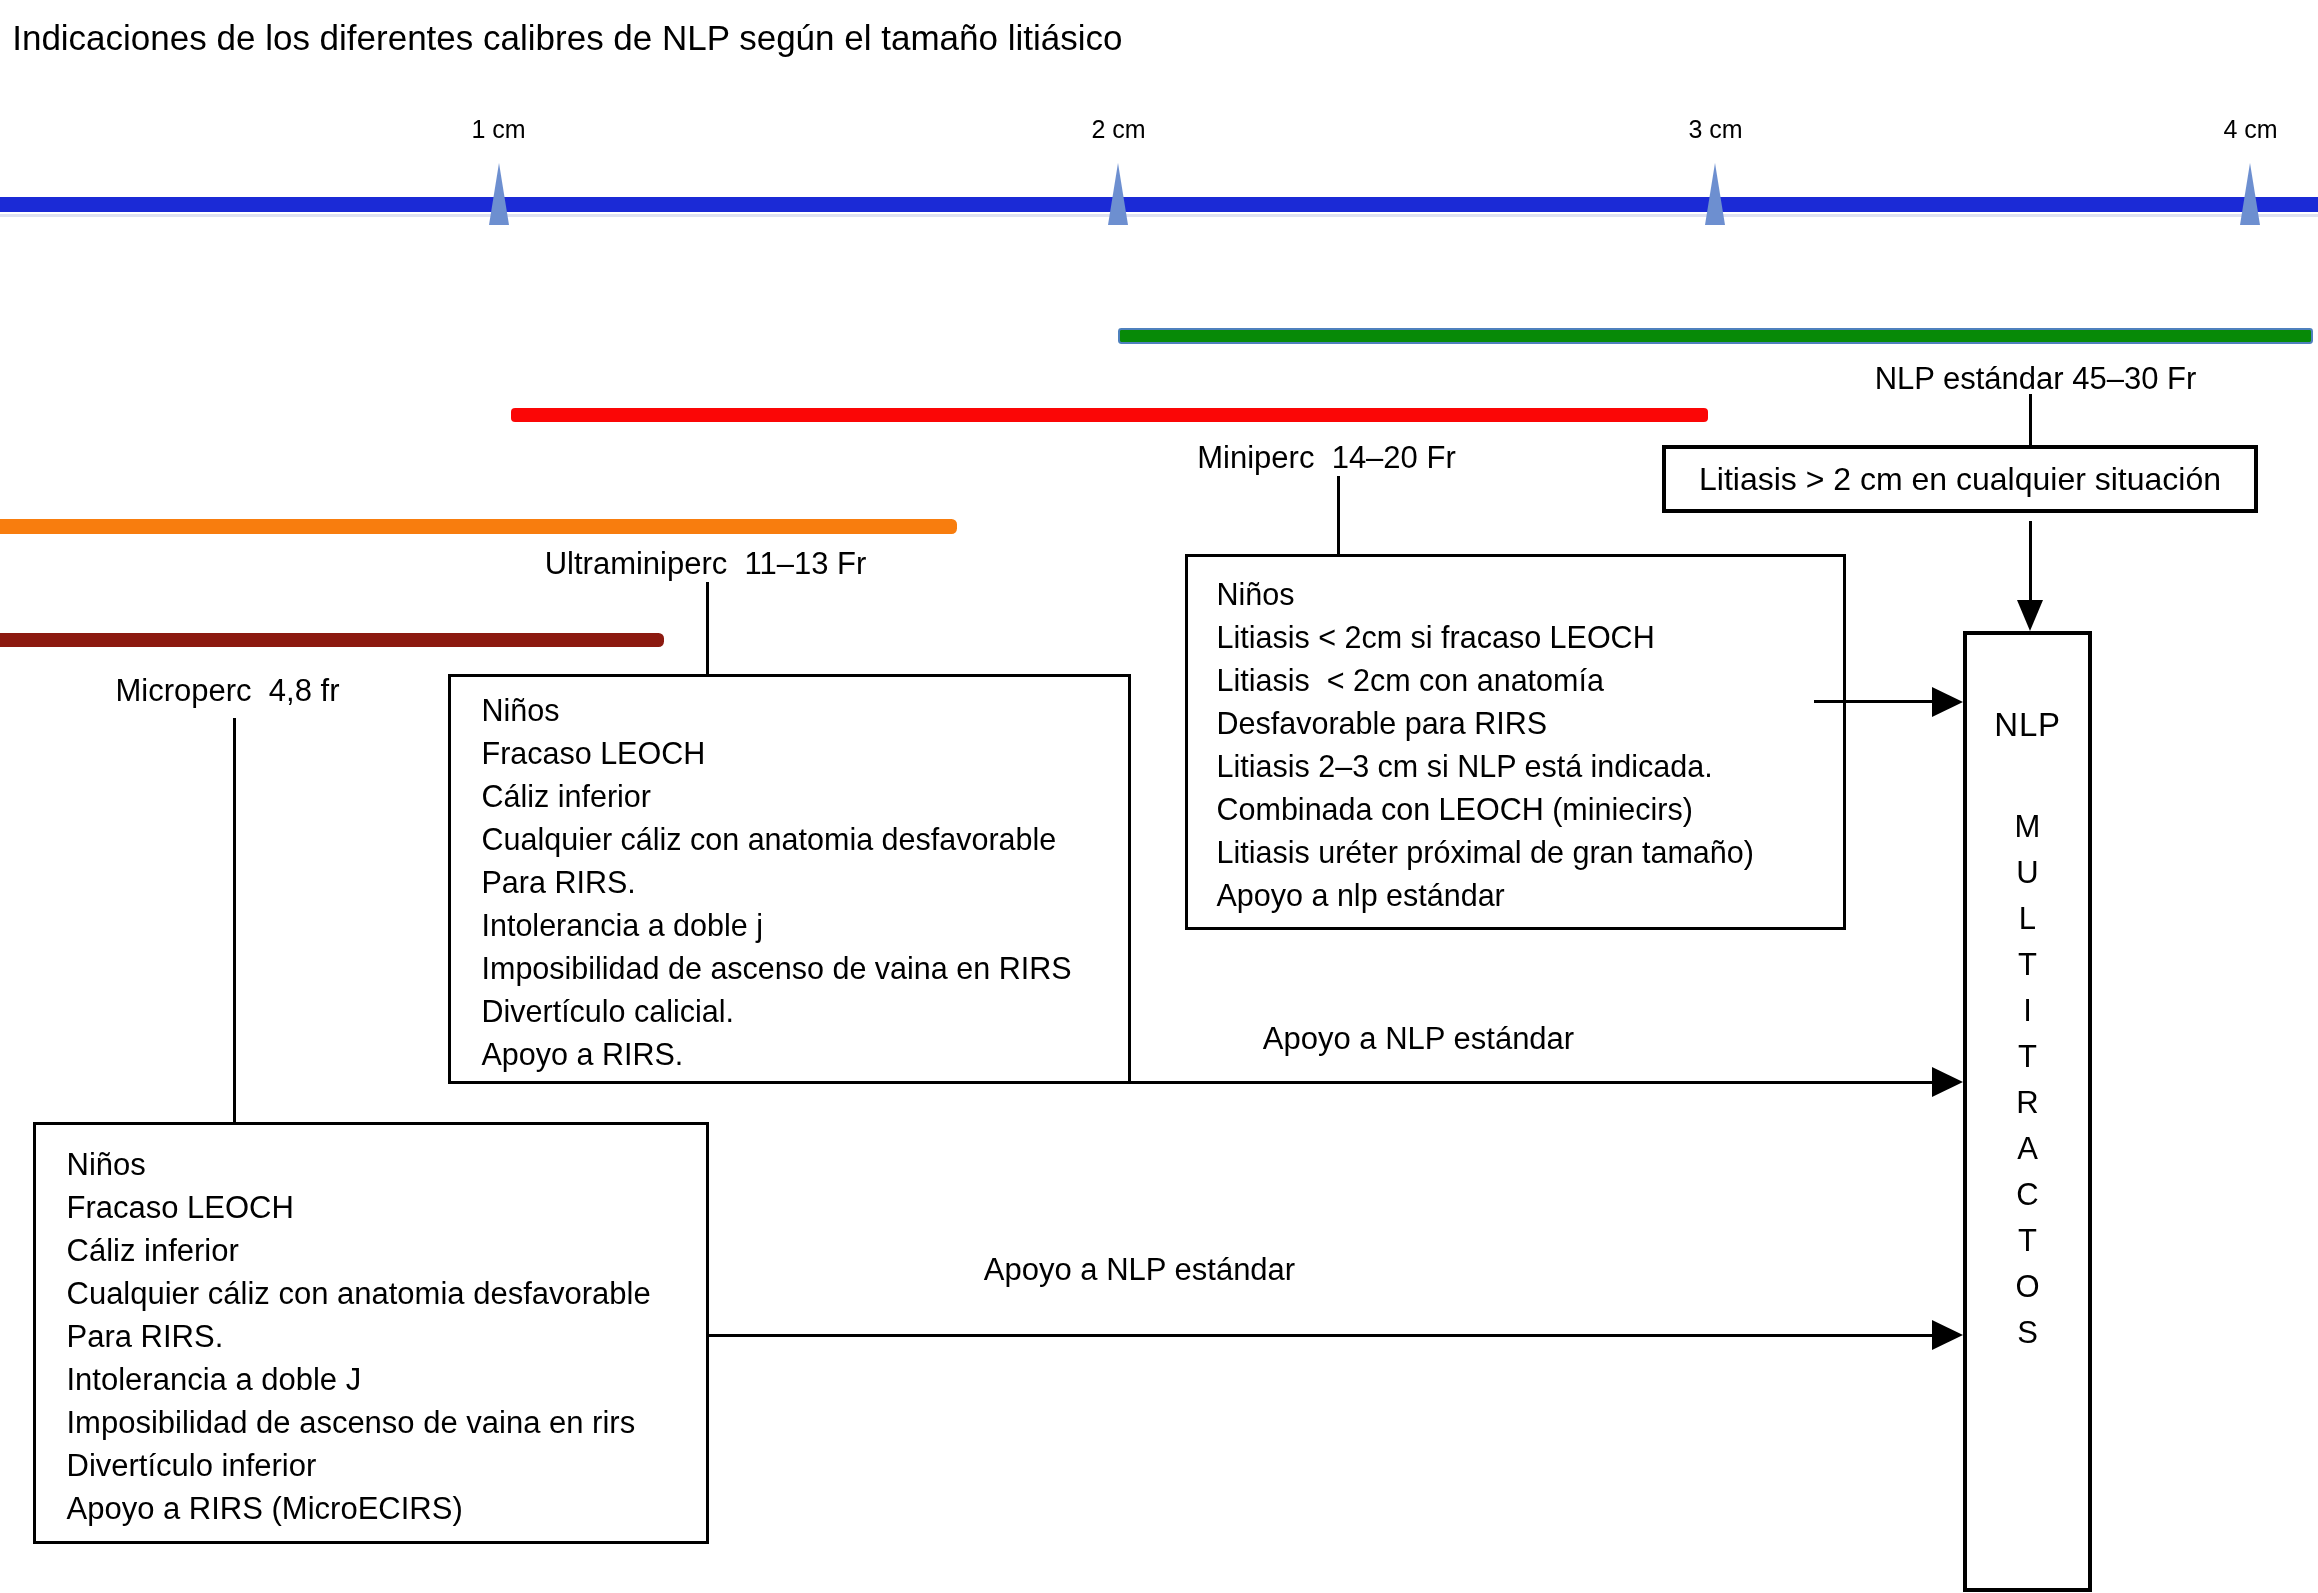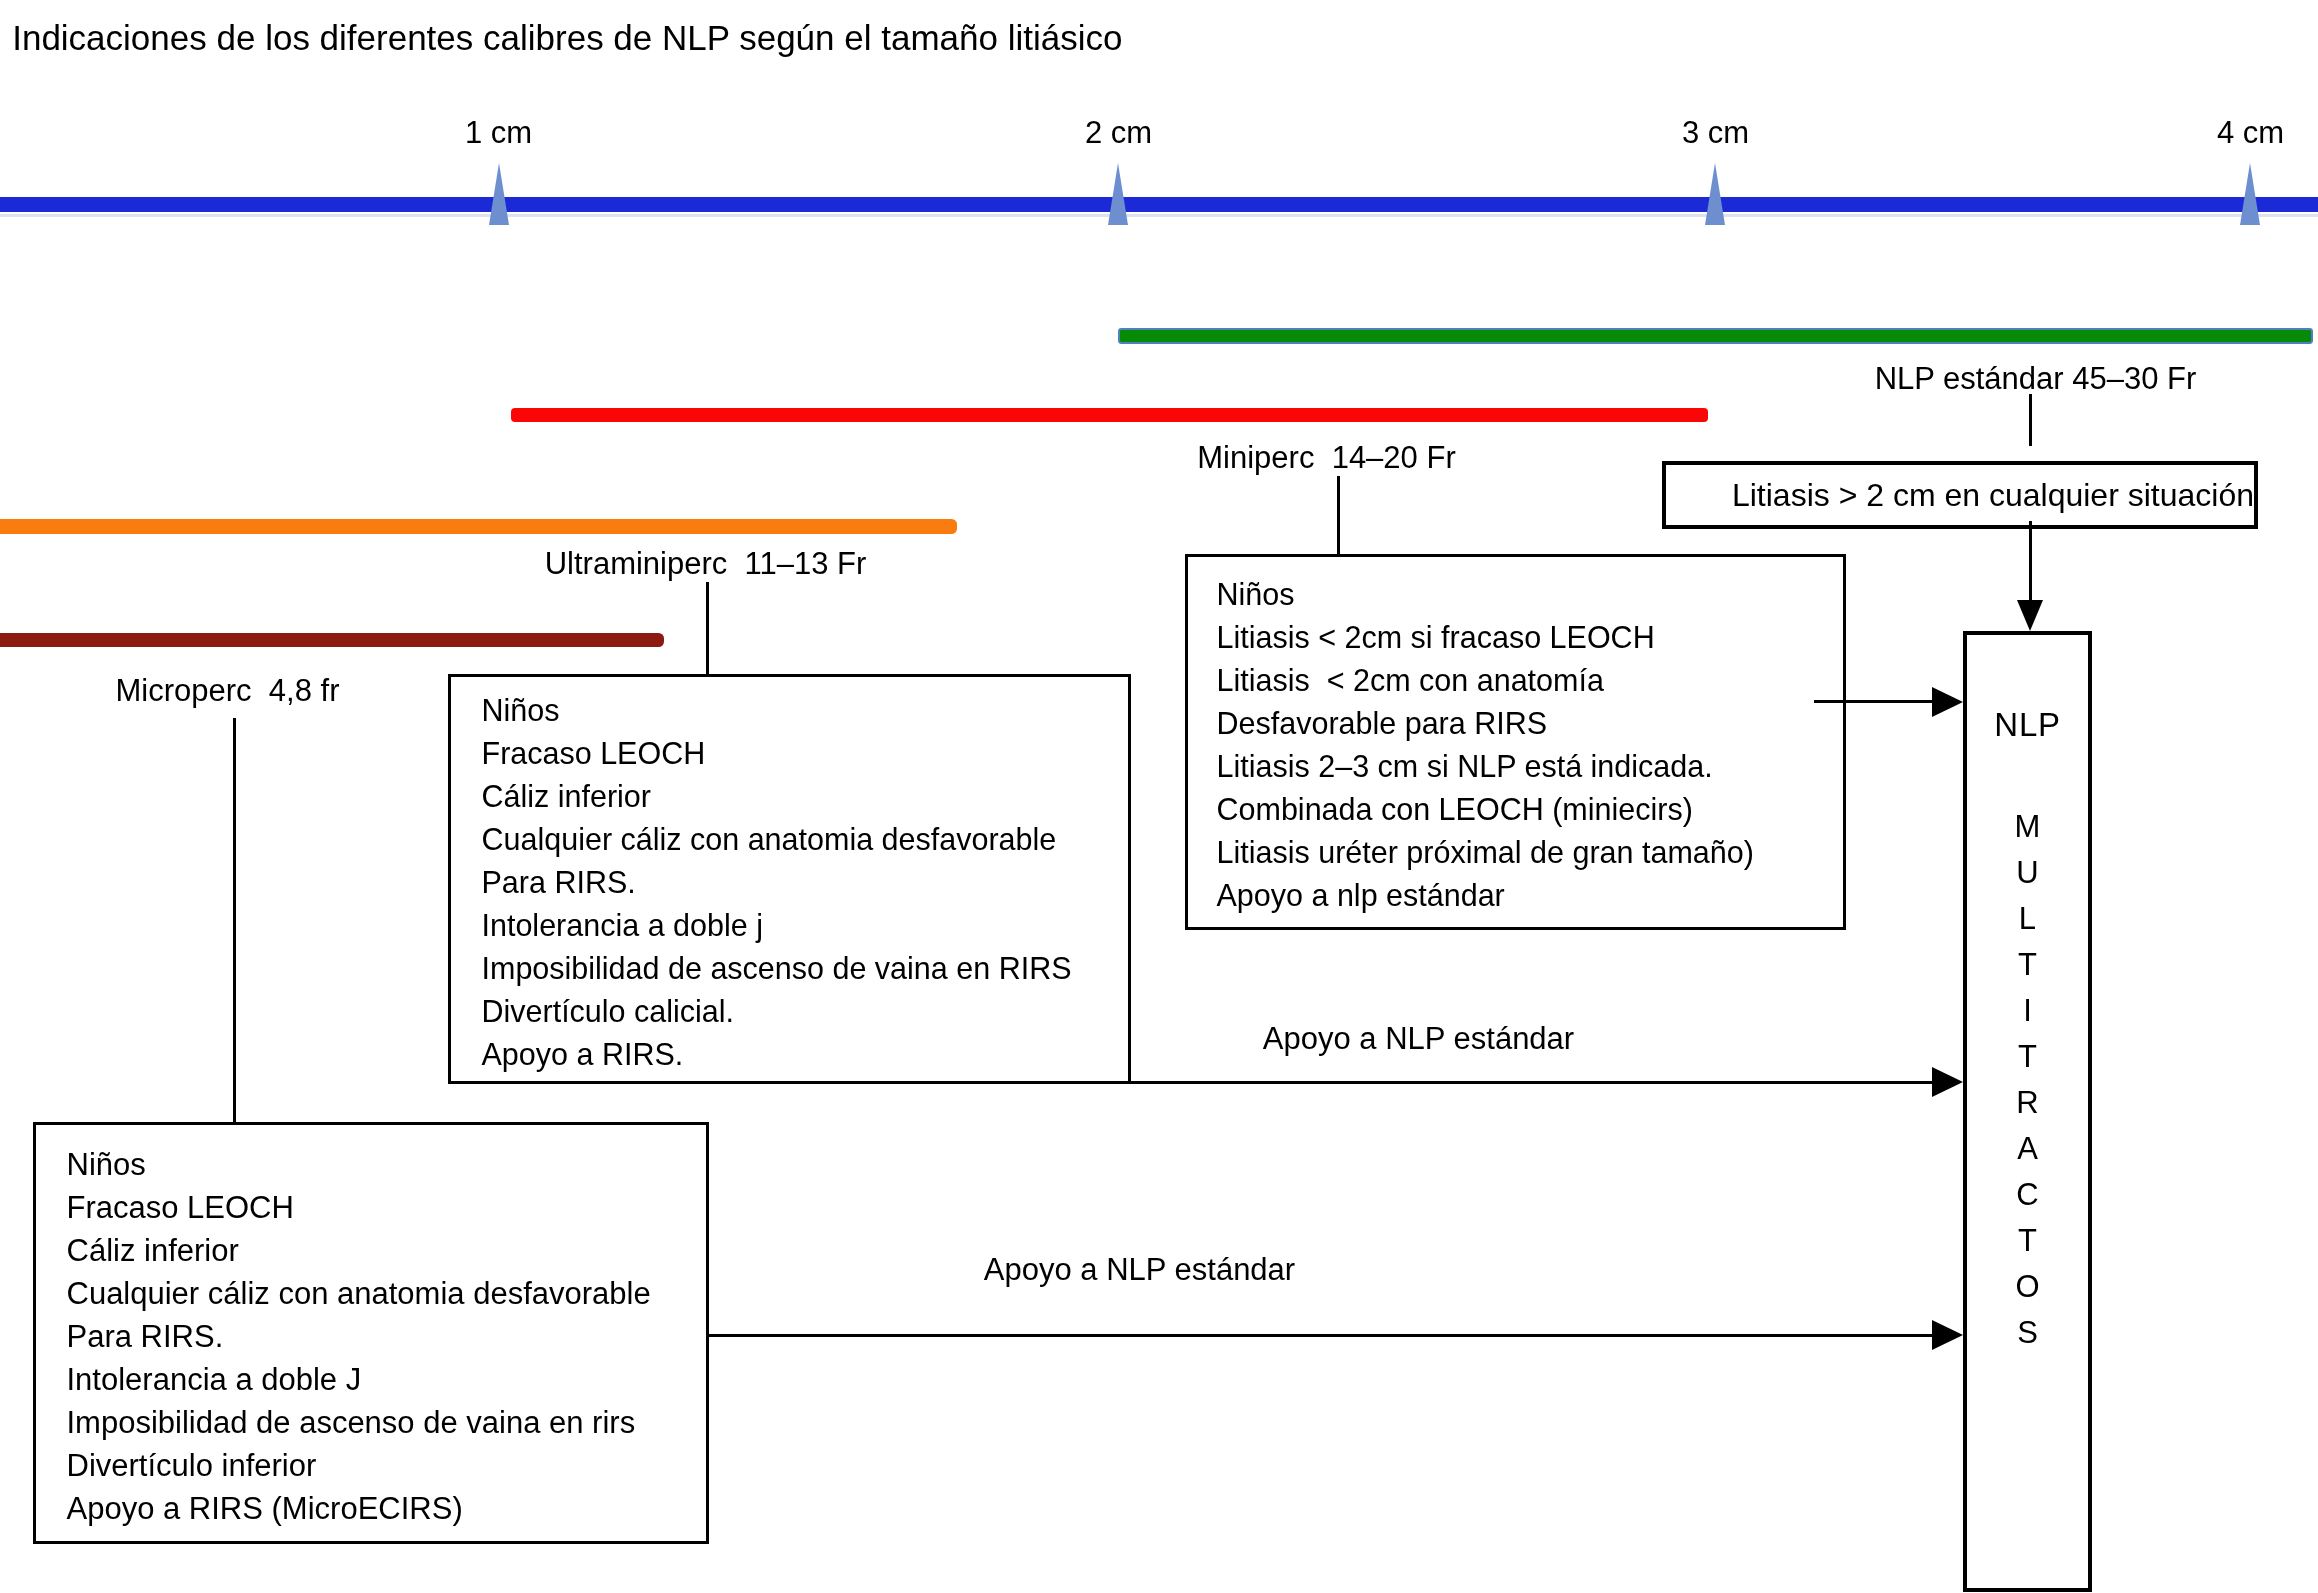--- a/index.html
+++ b/index.html
@@ -8,35 +8,35 @@
     font-family:"Liberation Sans","DejaVu Sans",sans-serif;color:#000;
     overflow:hidden;
   }
   .lbl{position:absolute;font-size:31px;text-align:center;white-space:pre;}
   
   .title{position:absolute;left:12.2px;top:18px;font-size:35px;}
   
   .ruler-bar{position:absolute;left:0;top:197px;width:2319px;height:15px;background:#1b2ad6;}
   .ruler-shadow{position:absolute;left:0;top:214px;width:2319px;height:3.4px;background:#dfe2f0;}
   .tick{position:absolute;width:0;height:0;border-left:10.2px solid transparent;border-right:10.2px solid transparent;border-bottom:62px solid #6d8fd0;top:163px;}
-  .tick-lbl{position:absolute;top:115px;width:109px;text-align:center;font-size:31px;}
+  .tick-lbl{position:absolute;top:115px;width:109px;text-align:center;font-size:25px;}
   .tick1{left:489px;} .tlbl1{left:444px;}
   .tick2{left:1108px;} .tlbl2{left:1064px;}
   .tick3{left:1705px;} .tlbl3{left:1661px;}
   .tick4{left:2240px;} .tlbl4{left:2196px;}
   
   .bar{position:absolute;border-radius:4.1px;}
   .bar-green{left:1118px;top:328px;width:1191px;height:12.2px;background:#078a07;border:2.7px solid #4f81bd;border-radius:3.4px;}
   .bar-red{left:511px;top:408px;width:1197px;height:14.2px;background:#fb0606;}
   .bar-orange{left:0;top:519px;width:957px;height:15px;background:#f87d0e;border-radius:0 5.4px 5.4px 0;}
   .bar-maroon{left:0;top:633px;width:664px;height:14.2px;background:#8c1a10;border-radius:0 5.4px 5.4px 0;}
   
   .tbox{position:absolute;background:#fff;border:3.4px solid #000;font-size:30.5px;}
   .tbox .box-line{white-space:pre;}
-  .litiasis-box{left:1662px;top:461px;width:588px;height:60px;border-width:4.1px;font-size:32px;text-align:right;line-height:60px;white-space:pre;}
+  .litiasis-box{left:1662px;top:445px;width:588px;height:60px;border-width:4.1px;font-size:32px;text-align:center;line-height:60px;white-space:pre;}
   .miniperc-box{left:1185px;top:554px;width:626px;height:354px;padding:16.3px 0 0 28.5px;line-height:43px;}
   .ultra-box{left:448px;top:674px;width:646px;height:392px;padding:12.2px 0 0 30.5px;line-height:43px;}
   .micro-box{left:33px;top:1122px;width:639px;height:398px;padding:17.6px 0 0 30.5px;line-height:43px;font-size:31px;}
   
   .nlp-box{left:1963px;top:631px;width:121px;height:953px;border-width:4.1px;display:flex;flex-direction:column;align-items:center;}
   .nlp-title{margin-top:71px;font-size:33px;letter-spacing:0.7px;}
   .nlp-letters{margin-top:60px;font-size:31px;line-height:46px;text-align:center;}
   
   .vline{position:absolute;width:2.7px;background:#000;}
   .hline{position:absolute;height:3.4px;background:#000;}

